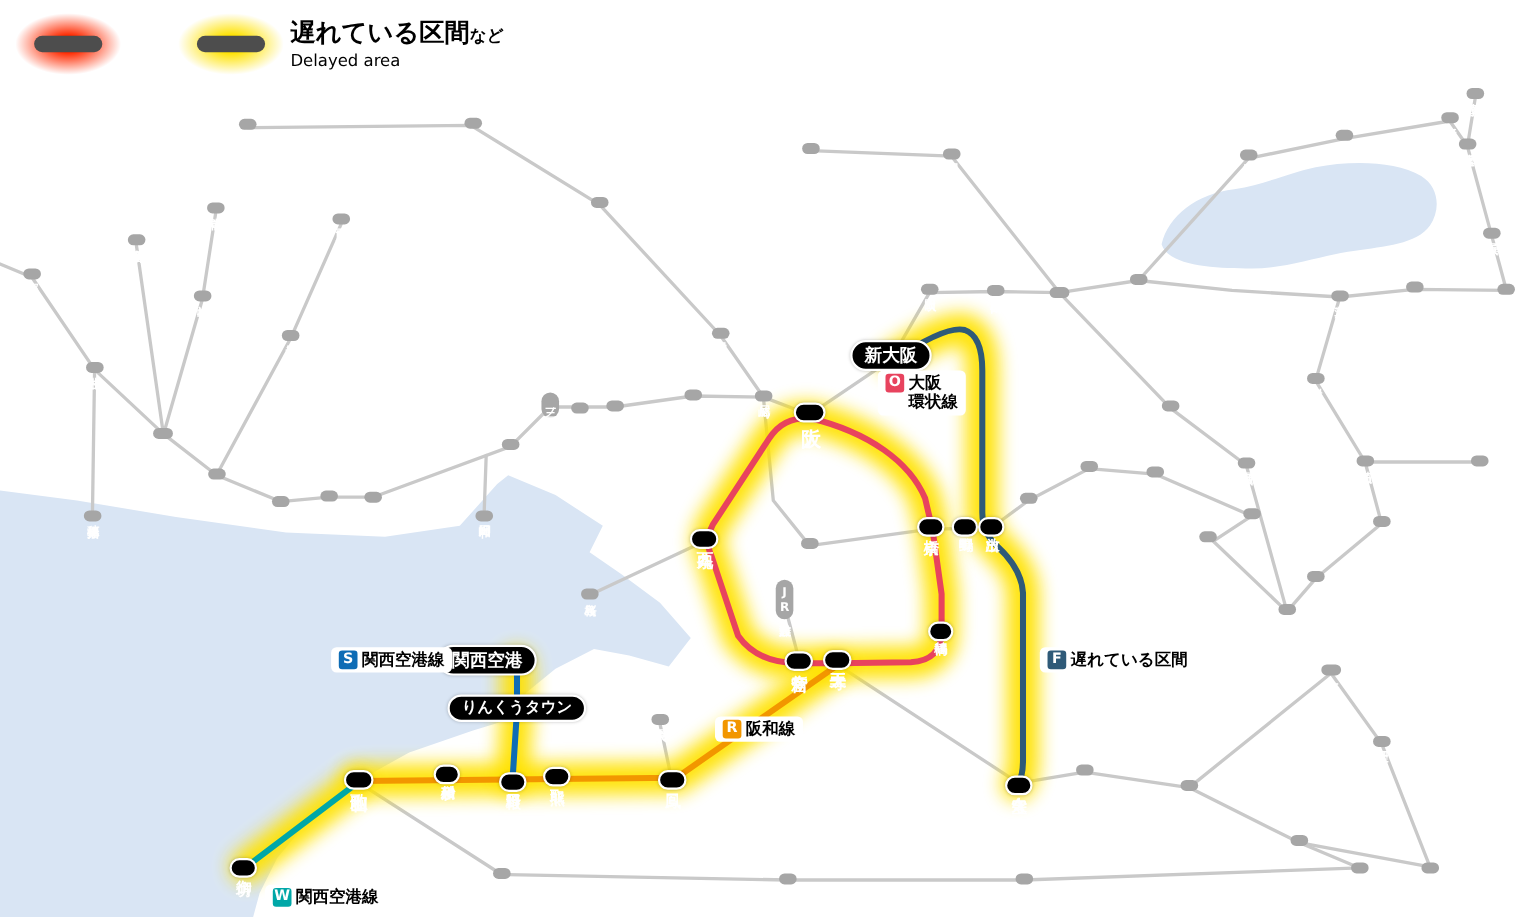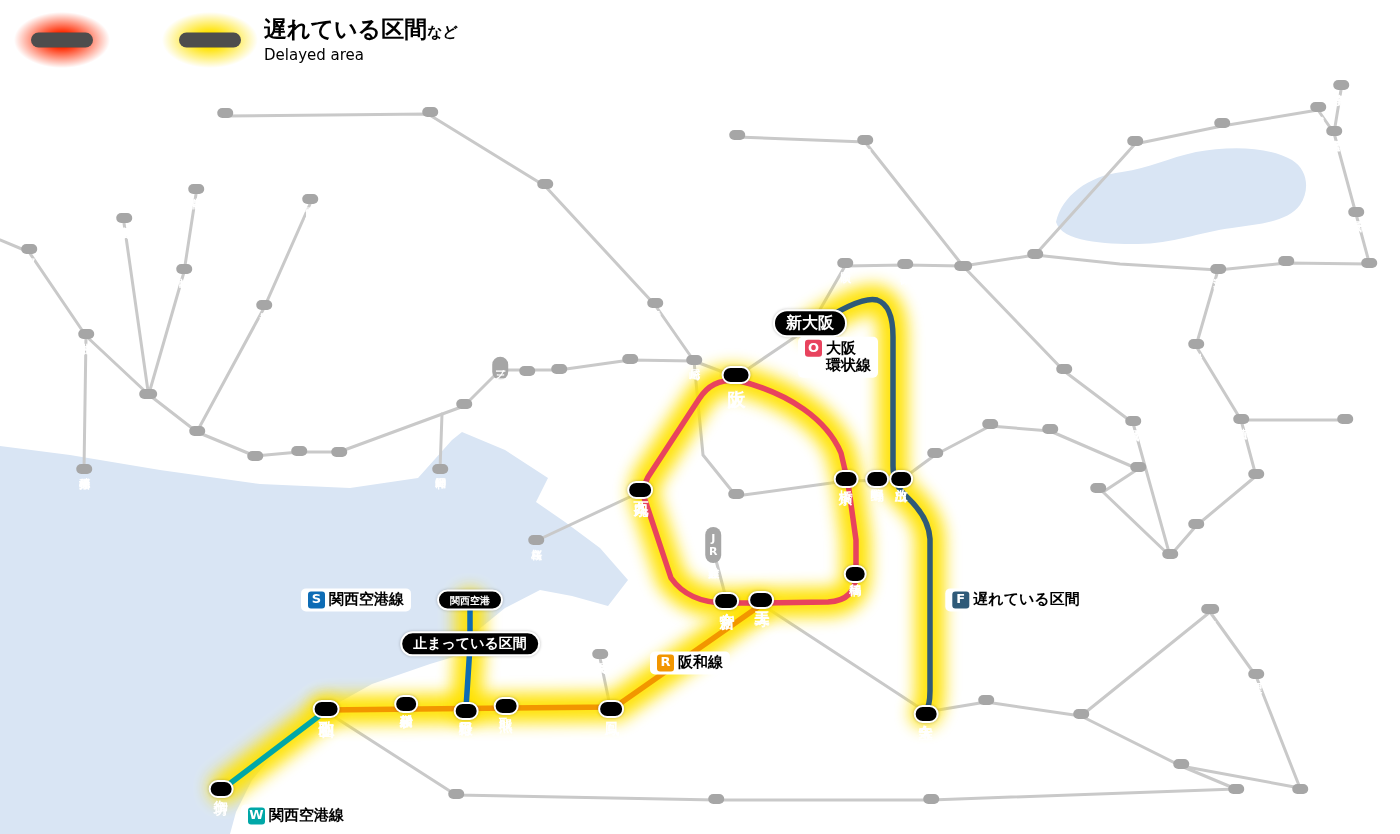--- a/index.html
+++ b/index.html
@@ -169,22 +169,22 @@
       <div class="st b" style="left: 846px; top: 479px; font-size: 14px;">京橋</div>
       <div class="st b" style="left: 877px; top: 479px; font-size: 13px;">鴫野</div>
       <div class="st b" style="left: 901px; top: 479px; font-size: 13px;">放出</div>
       <div class="st b" style="left: 926px; top: 714px; font-size: 14px;">久宝寺</div>
       <div class="st b" style="left: 611px; top: 709px; font-size: 15px;">鳳</div>
       <div class="st b" style="left: 506px; top: 706px; font-size: 14px;">熊取</div>
       <div class="st b" style="left: 466px; top: 711px; font-size: 14px;">日根野</div>
       <div class="st b" style="left: 406px; top: 704px; font-size: 13px;">和泉砂川</div>
       <div class="st b" style="left: 326px; top: 709px; font-size: 16px;">和歌山</div>
       <div class="st b" style="left: 221px; top: 789px; font-size: 14px;">御坊</div>
-      <div class="st b h" style="left: 470px; top: 600px; font-size: 10px;">関西空港</div>
-      <div class="st b h" style="left: 470px; top: 644px; font-size: 14px;">止まっている区間</div>
+      <div class="st b h" style="left: 443px; top: 600px; font-size: 16px;">関西空港</div>
+      <div class="st b h" style="left: 470px; top: 644px; font-size: 14px;">りんくうタウン</div>
     </div>
   <div id="labels-layer">
       <div class="ll" style="left: 356px; top: 600px;">
         <span class="sq" style="background: rgb(14, 108, 181);">S</span>
         <span class="txt">関西空港線</span>
       </div>
       <div class="ll" style="left: 690px; top: 663px;">
         <span class="sq" style="background: rgb(242, 150, 0);">R</span>
         <span class="txt">阪和線</span>
       </div>

